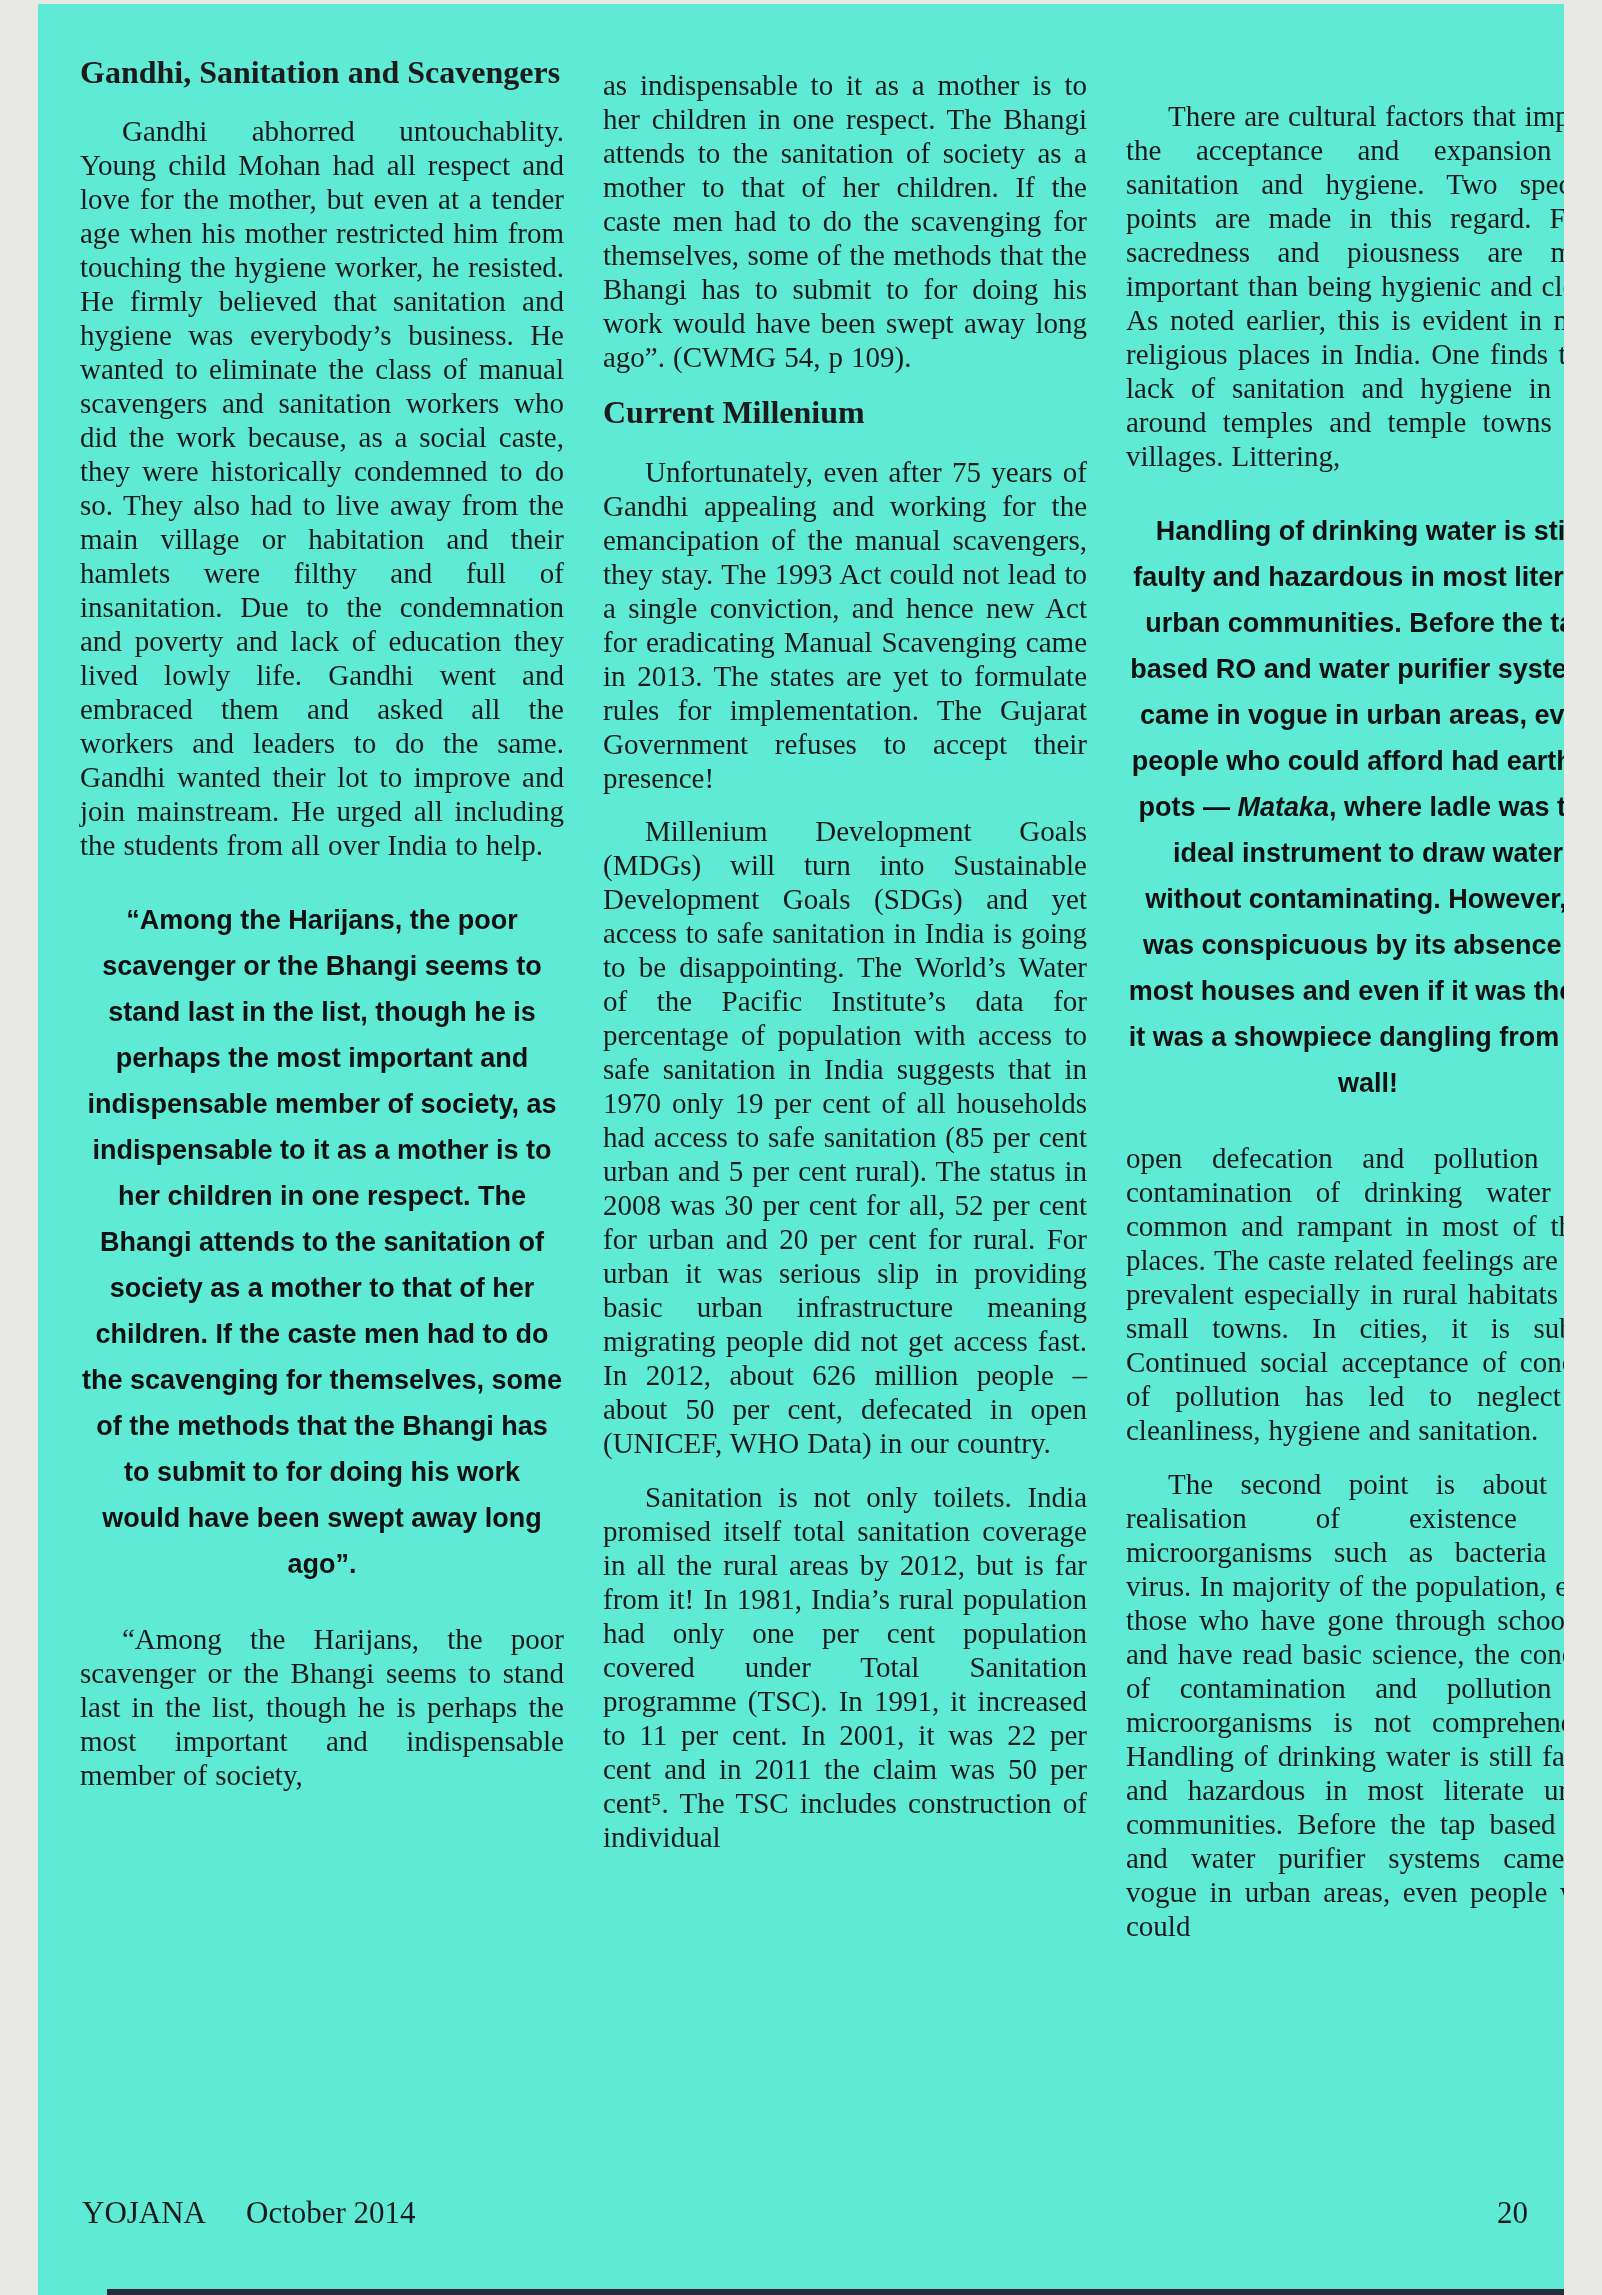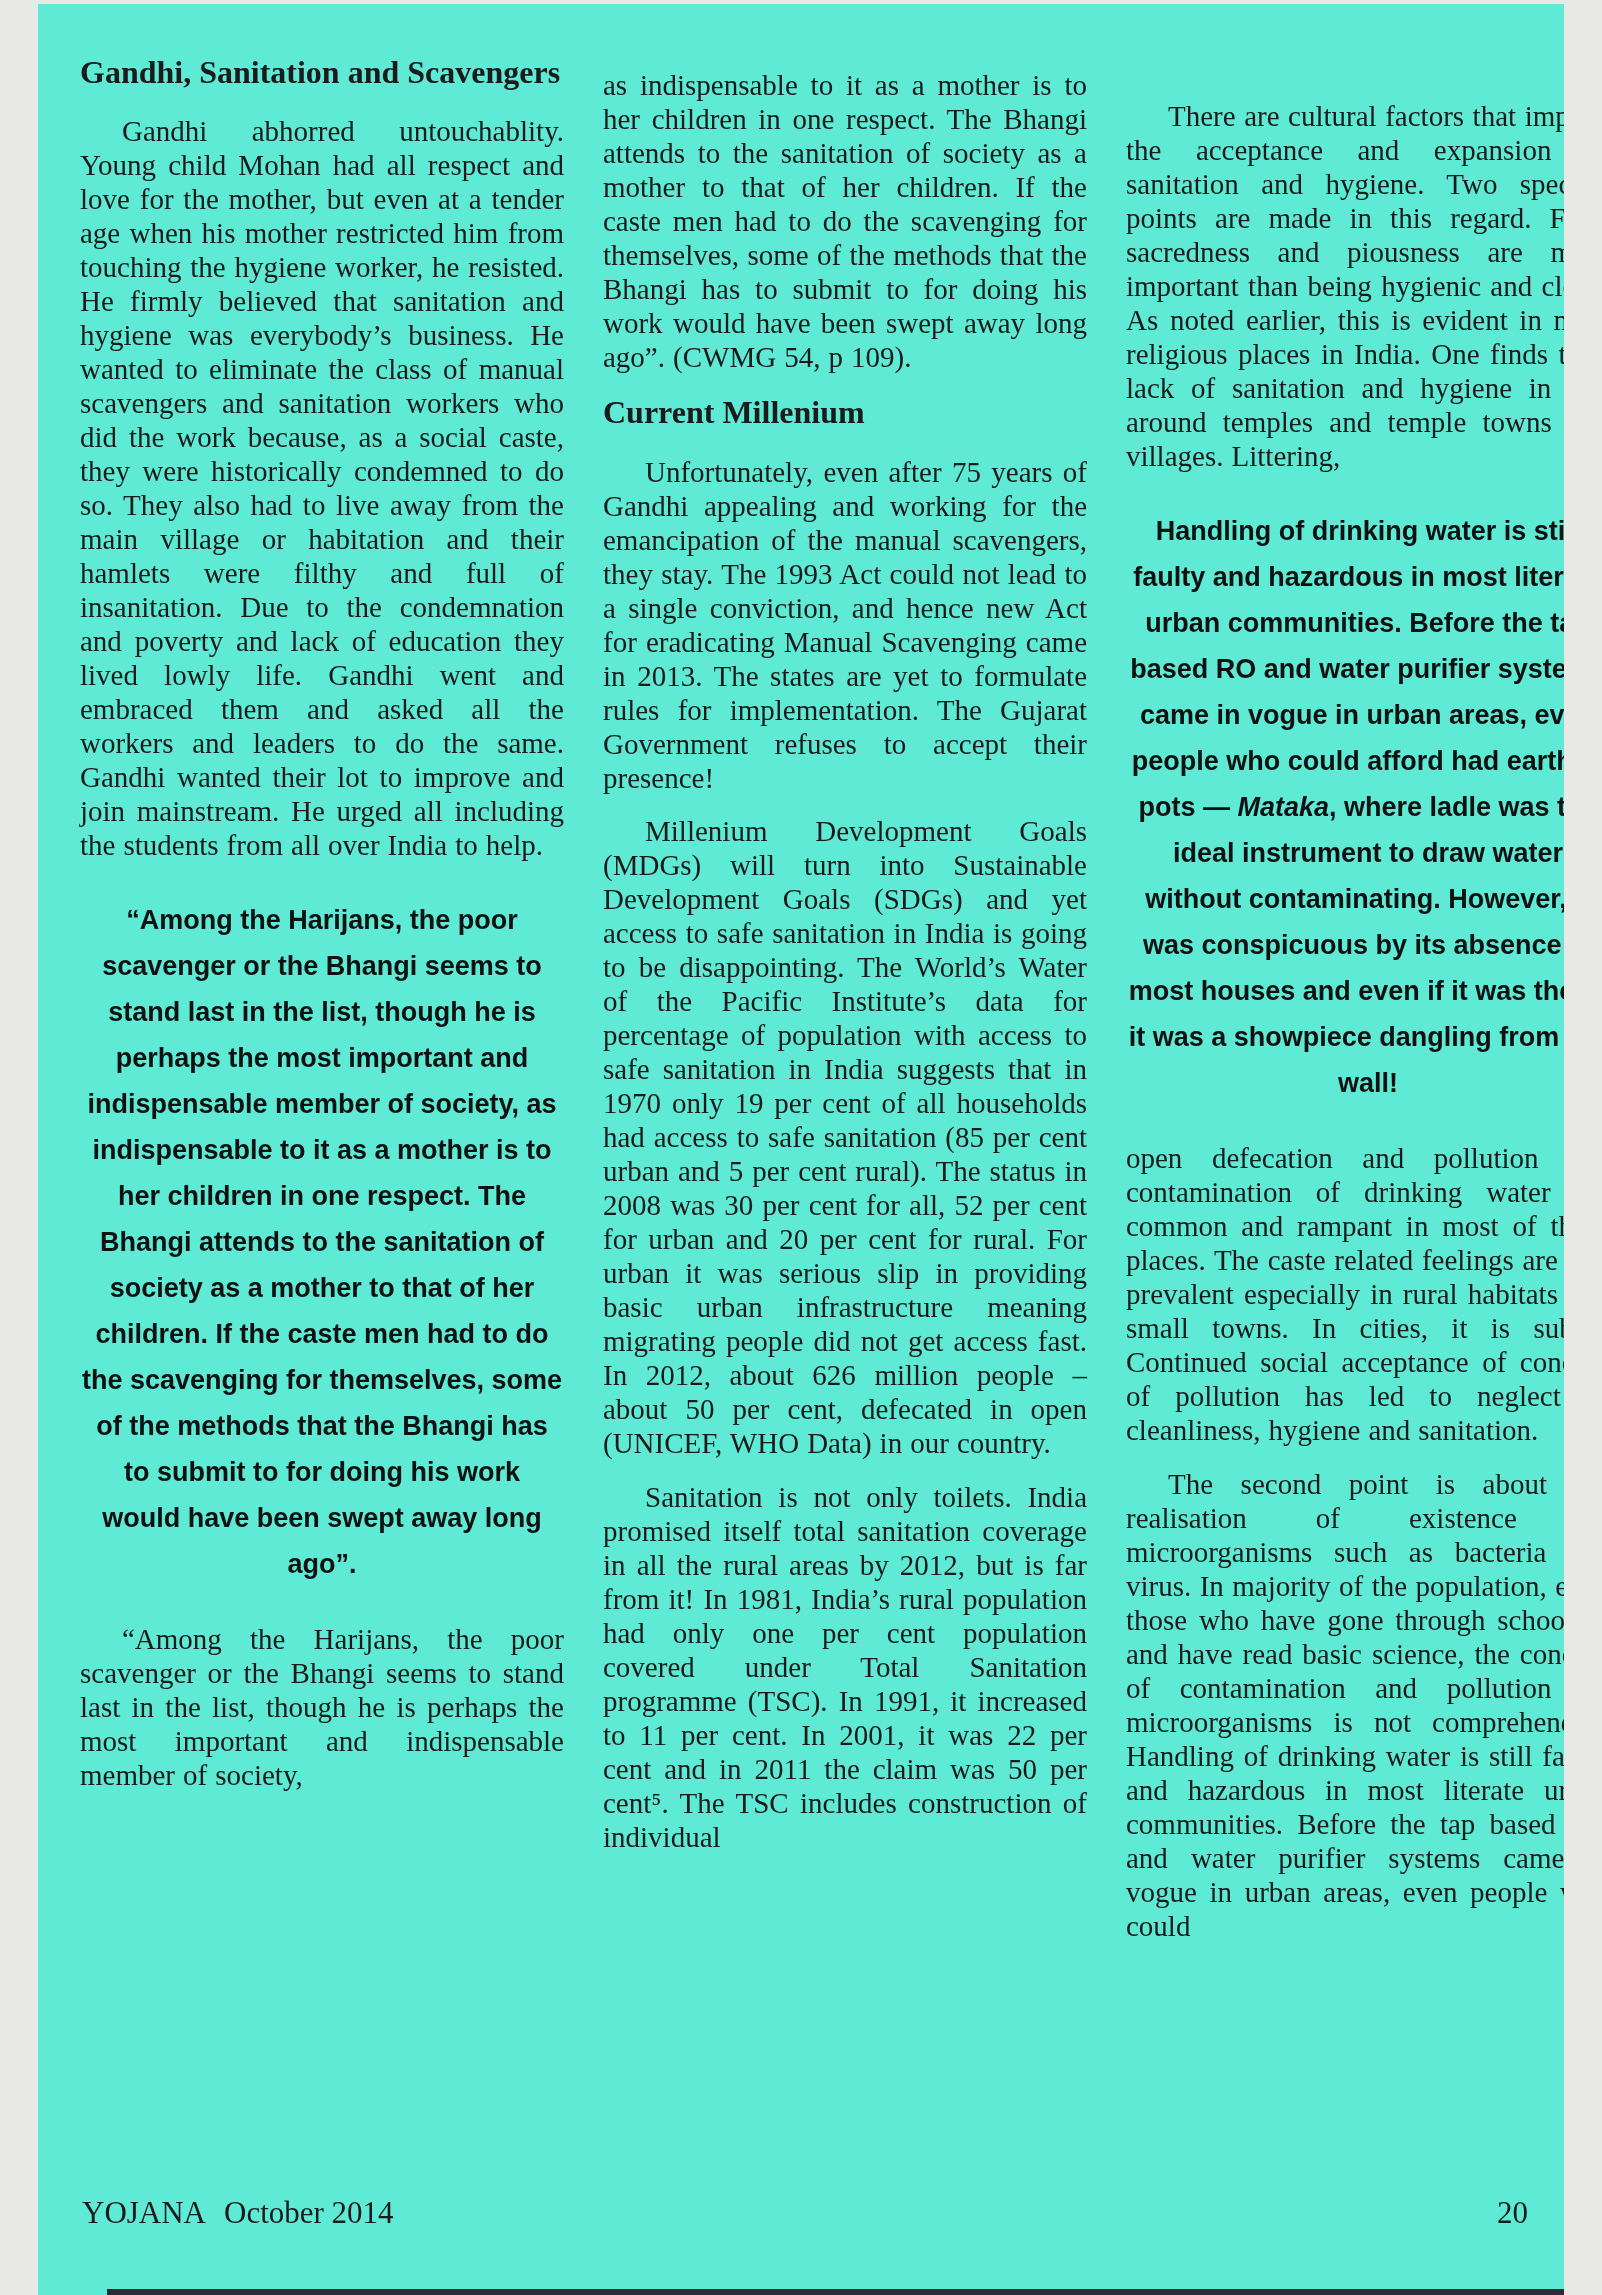--- a/index.html
+++ b/index.html
@@ -57,21 +57,21 @@
     position: absolute;
     left: 44px;
     right: 36px;
     top: 2191px;
     display: flex;
     justify-content: space-between;
     align-items: baseline;
     font-size: 31px;
     line-height: 36px;
   }
-  .footer-left { display: flex; gap: 18px; }
+  .footer-left { display: flex; gap: 40px; }
 
   .bottom-bar {
     position: absolute;
     left: 69px;
     right: 0;
     bottom: 0;
     height: 9.8px;
     background: #272e3a;
   }
 </style>

